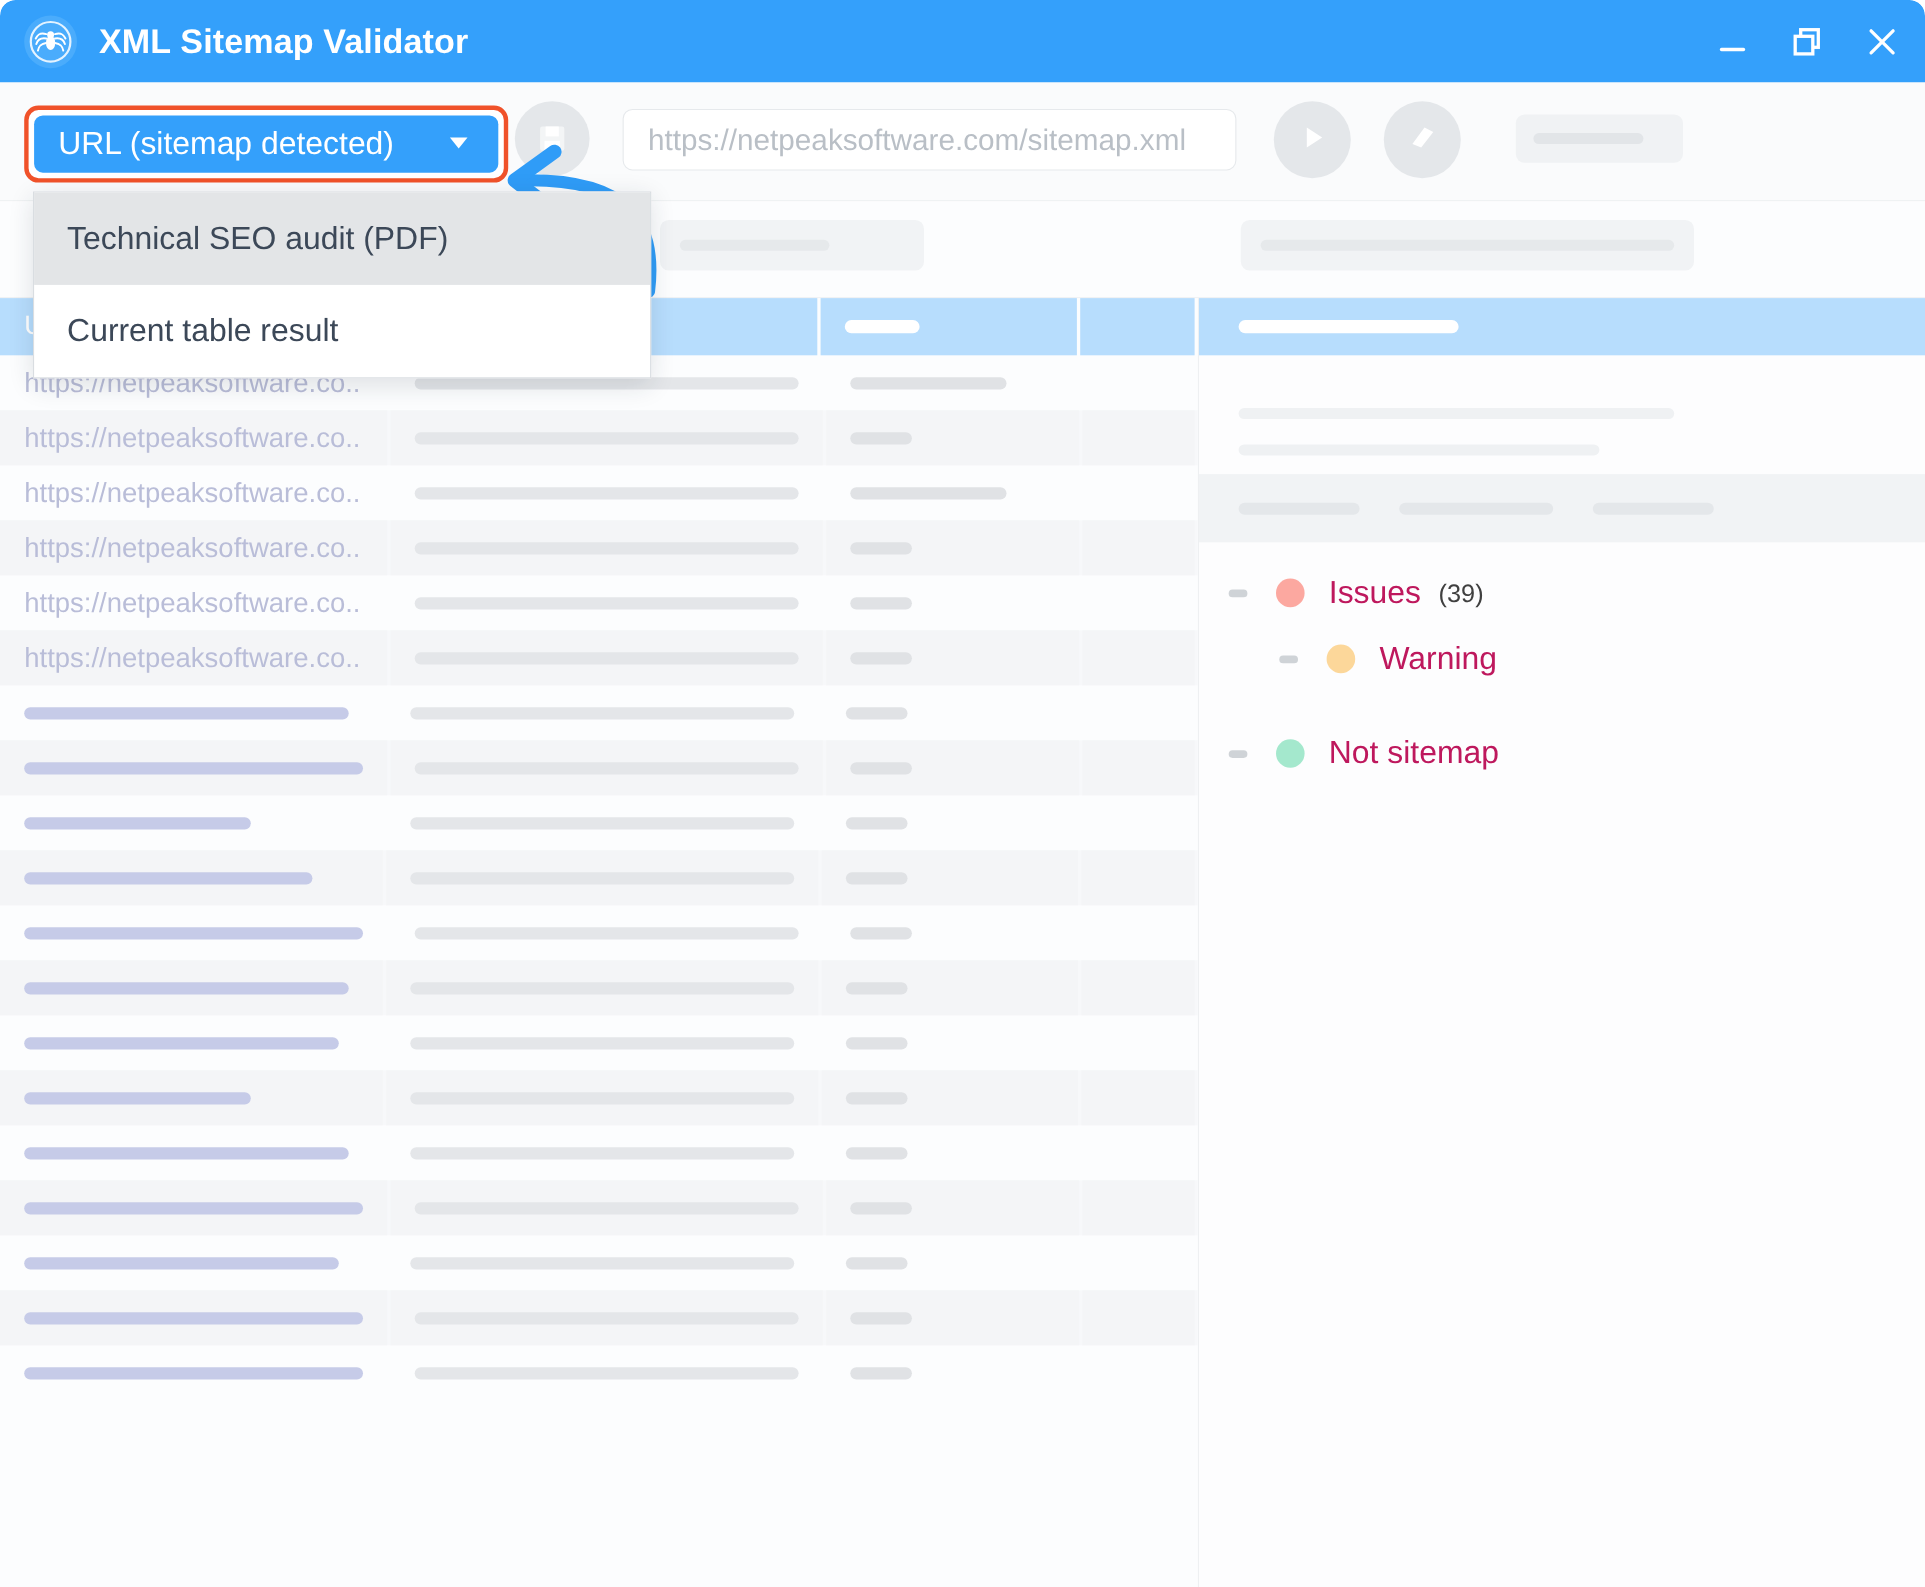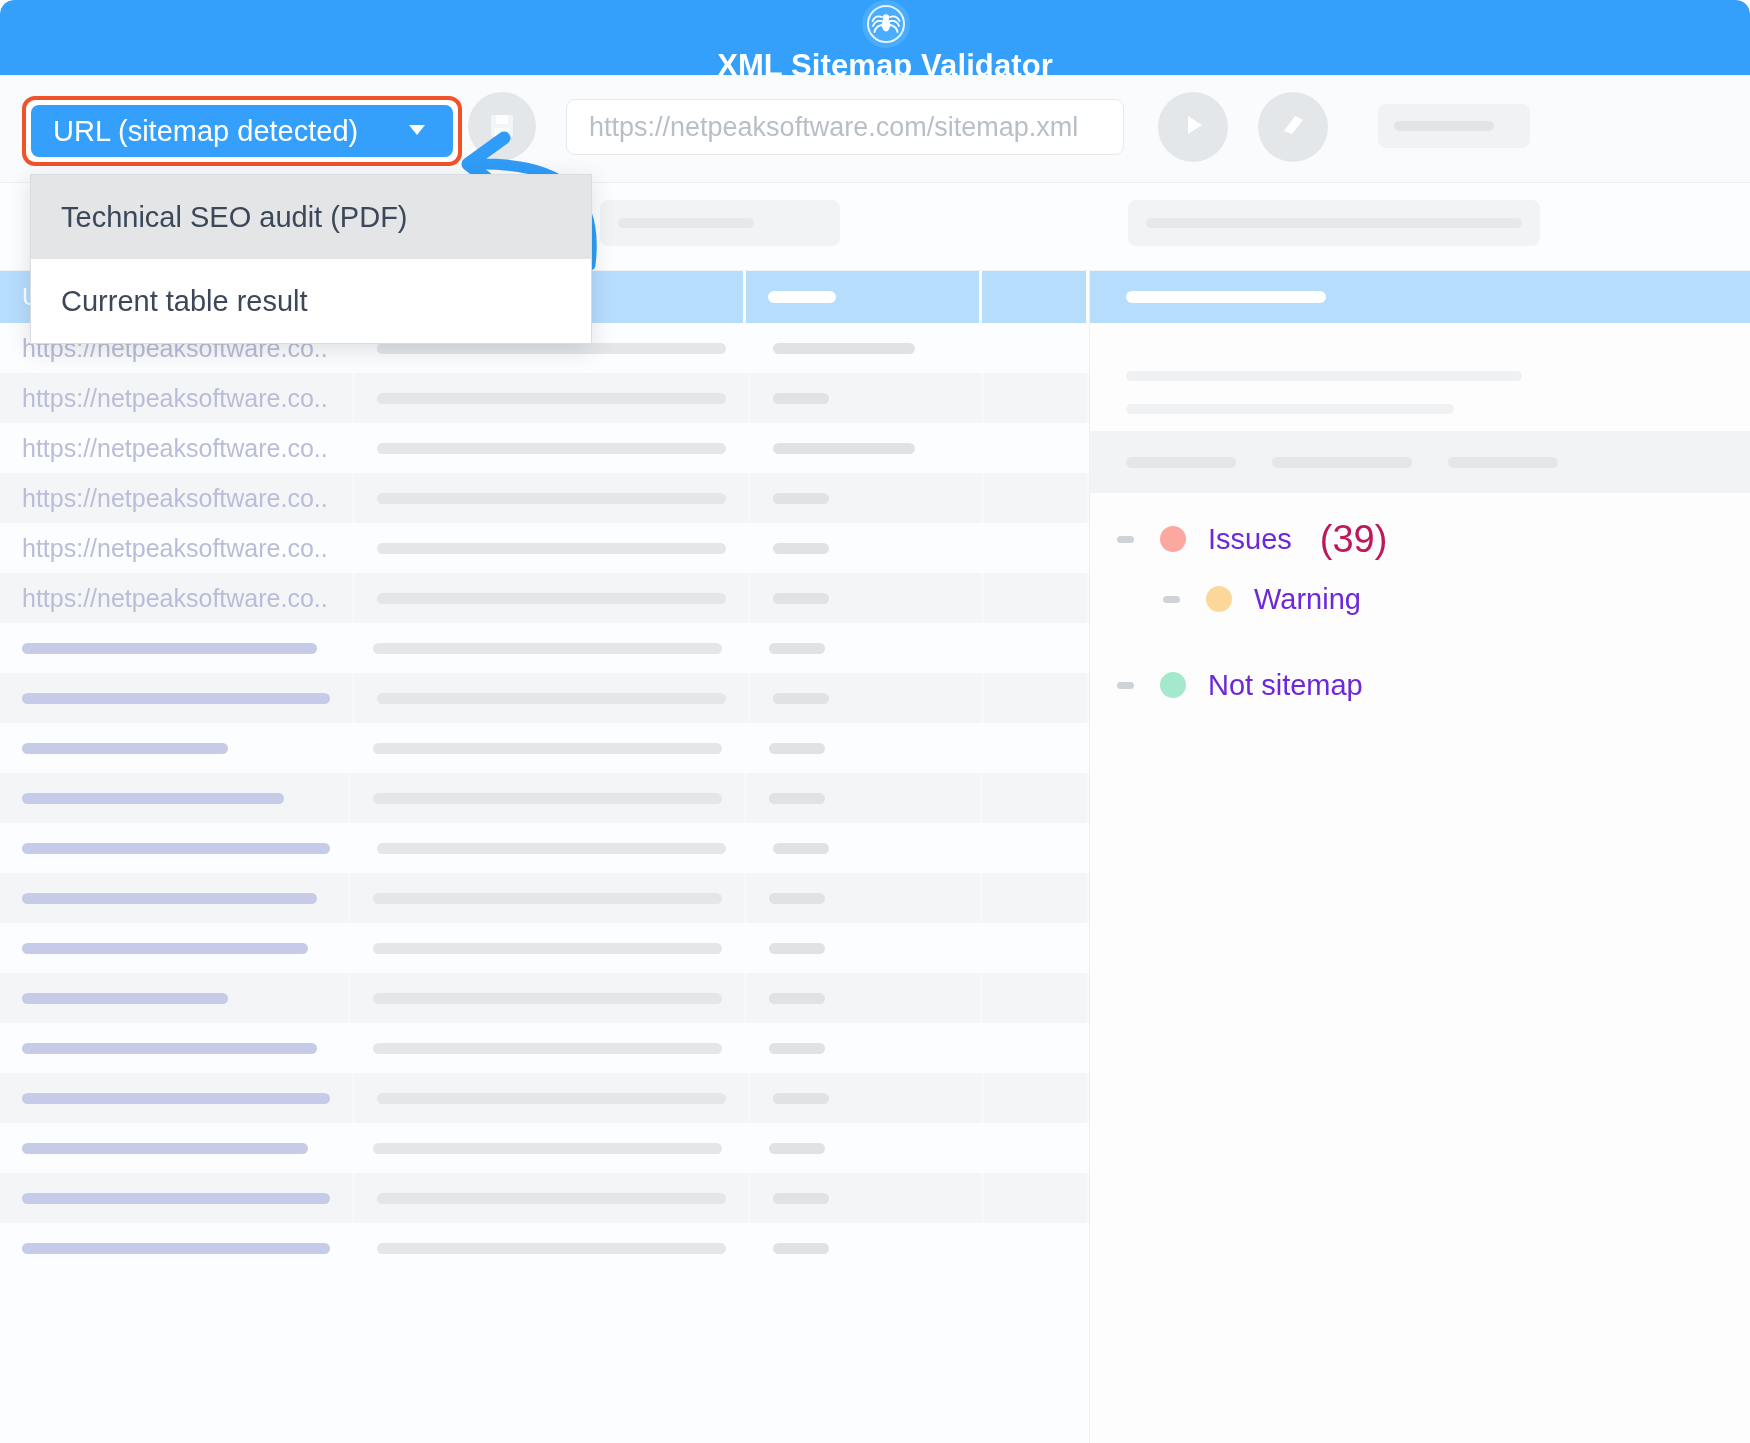--- a/index.html
+++ b/index.html
@@ -17,21 +17,20 @@
     overflow: hidden;
   }
 
   
   .titlebar {
     position: absolute; top: 0; left: 0;
     width: 1750px; height: 75px;
     background: #34a0fb;
     display: flex; align-items: center;
     border-radius: 14px 14px 0 0;
-    flex-direction: column;
   }
   .app-logo {
     width: 48px; height: 48px;
     margin-left: 22px;
     border-radius: 50%;
     background: #4aacfc;
     display: flex; align-items: center; justify-content: center;
     flex: 0 0 auto;
   }
   .app-title {
@@ -253,24 +252,24 @@
     flex: 0 0 auto;
   }
   .toggle .dash { width: 17px; height: 7px; border-radius: 4px; background: #cfd3d7; }
   .dot {
     width: 26px; height: 26px; border-radius: 50%;
     margin-left: 22px; flex: 0 0 auto;
   }
   .tree-label {
     margin-left: 22px;
     font-size: 29px;
-    color: #6d28d9;
+    color: #be185d;
     white-space: nowrap;
   }
-  .tree-count { margin-left: 28px; font-size: 38px; color: #be185d; }
+  .tree-count { margin-left: 16px; font-size: 23px; color: #404040; }
 </style>
 </head>
 <body>
 
 <div class="app-window">
 
   <div class="titlebar">
     <div class="app-logo">
       <svg width="40" height="40" viewBox="0 0 40 40">
         <circle cx="20" cy="20" r="18" fill="none" stroke="#ffffff" stroke-width="2" opacity="0.85"></circle>

